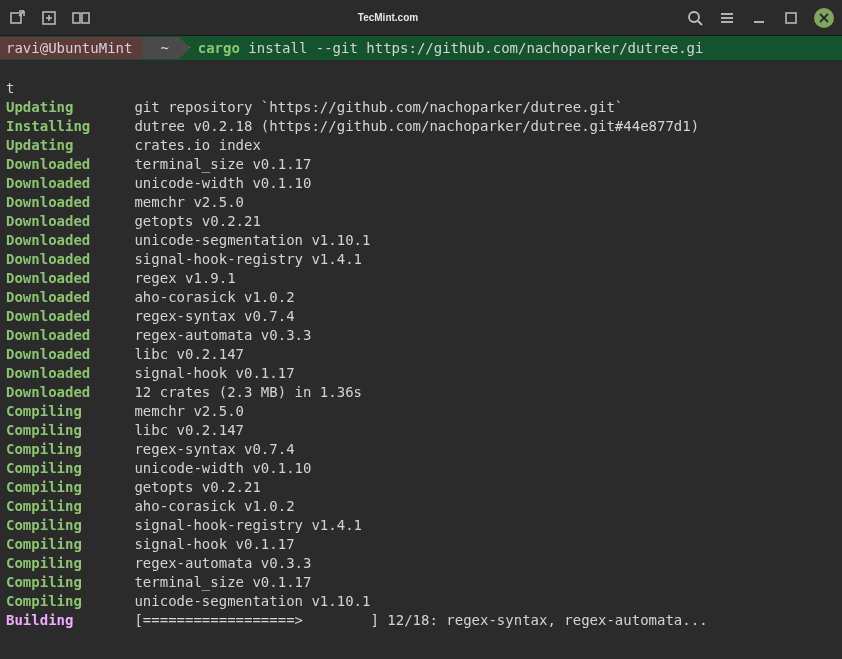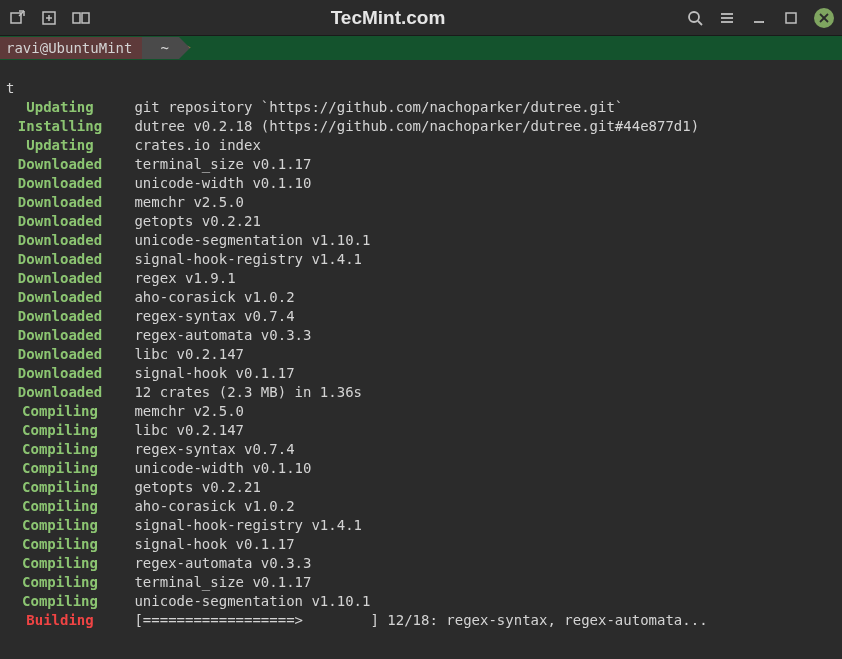--- a/index.html
+++ b/index.html
@@ -36,21 +36,21 @@
       align-items: center;
       justify-content: center;
       color: #c0c0c0;
     }
     .titlebar-title {
       flex: 1;
       text-align: center;
       color: #e6e6e6;
       font-weight: bold;
       font-family: sans-serif;
-      font-size: 19px;
+      font-size: 10px;
     }
     .titlebar-right {
       display: flex;
       gap: 14px;
       align-items: center;
     }
     .window-close {
       width: 20px;
       height: 20px;
       border-radius: 50%;
@@ -119,26 +119,26 @@
     .terminal-body {
       padding: 0 6px;
       line-height: 19px;
       white-space: pre;
     }
     .line {
       display: block;
     }
     .status {
       display: inline-block;
-      text-align: center;
+      text-align: left;
       width: 108px;
       font-weight: bold;
     }
     .green { color: #8cc572; }
-    .yellow { color: #ef4444; }
+    .yellow { color: #f0abfc; }
     .white { color: #d4d4d4; padding-left: 12px; }
     .wrap-t {
       color: #d4d4d4;
       padding-left: 0;
     }
   </style>
 </head>
 <body>
 
 <div class="titlebar">
@@ -196,18 +196,19 @@
         <line x1="9" y1="1" x2="1" y2="9"></line>
       </svg>
     </span>
   </div>
 </div>
 
 <div class="prompt-line">
   <span class="prompt-user">ravi@UbuntuMint</span>
   <span class="prompt-path">~</span>
   <span class="prompt-arrow">➤</span>
+  <span class="cmd"><span class="cmd-main">cargo</span><span> install --git https://github.com/nachoparker/dutree.gi</span></span>
 </div>
 
 <div class="terminal-body">
 <span class="wrap-t">t</span>
 <div id="lines"><div class="line"><span class="status green">Updating</span><span class="white"> git repository `https://github.com/nachoparker/dutree.git`</span></div><div class="line"><span class="status green">Installing</span><span class="white"> dutree v0.2.18 (https://github.com/nachoparker/dutree.git#44e877d1)</span></div><div class="line"><span class="status green">Updating</span><span class="white"> crates.io index</span></div><div class="line"><span class="status green">Downloaded</span><span class="white"> terminal_size v0.1.17</span></div><div class="line"><span class="status green">Downloaded</span><span class="white"> unicode-width v0.1.10</span></div><div class="line"><span class="status green">Downloaded</span><span class="white"> memchr v2.5.0</span></div><div class="line"><span class="status green">Downloaded</span><span class="white"> getopts v0.2.21</span></div><div class="line"><span class="status green">Downloaded</span><span class="white"> unicode-segmentation v1.10.1</span></div><div class="line"><span class="status green">Downloaded</span><span class="white"> signal-hook-registry v1.4.1</span></div><div class="line"><span class="status green">Downloaded</span><span class="white"> regex v1.9.1</span></div><div class="line"><span class="status green">Downloaded</span><span class="white"> aho-corasick v1.0.2</span></div><div class="line"><span class="status green">Downloaded</span><span class="white"> regex-syntax v0.7.4</span></div><div class="line"><span class="status green">Downloaded</span><span class="white"> regex-automata v0.3.3</span></div><div class="line"><span class="status green">Downloaded</span><span class="white"> libc v0.2.147</span></div><div class="line"><span class="status green">Downloaded</span><span class="white"> signal-hook v0.1.17</span></div><div class="line"><span class="status green">Downloaded</span><span class="white"> 12 crates (2.3 MB) in 1.36s</span></div><div class="line"><span class="status green">Compiling</span><span class="white"> memchr v2.5.0</span></div><div class="line"><span class="status green">Compiling</span><span class="white"> libc v0.2.147</span></div><div class="line"><span class="status green">Compiling</span><span class="white"> regex-syntax v0.7.4</span></div><div class="line"><span class="status green">Compiling</span><span class="white"> unicode-width v0.1.10</span></div><div class="line"><span class="status green">Compiling</span><span class="white"> getopts v0.2.21</span></div><div class="line"><span class="status green">Compiling</span><span class="white"> aho-corasick v1.0.2</span></div><div class="line"><span class="status green">Compiling</span><span class="white"> signal-hook-registry v1.4.1</span></div><div class="line"><span class="status green">Compiling</span><span class="white"> signal-hook v0.1.17</span></div><div class="line"><span class="status green">Compiling</span><span class="white"> regex-automata v0.3.3</span></div><div class="line"><span class="status green">Compiling</span><span class="white"> terminal_size v0.1.17</span></div><div class="line"><span class="status green">Compiling</span><span class="white"> unicode-segmentation v1.10.1</span></div><div class="line"><span class="status yellow">Building</span><span class="white"> [==================&gt;        ] 12/18: regex-syntax, regex-automata...</span></div></div>
 </div>
 
 </body></html>

